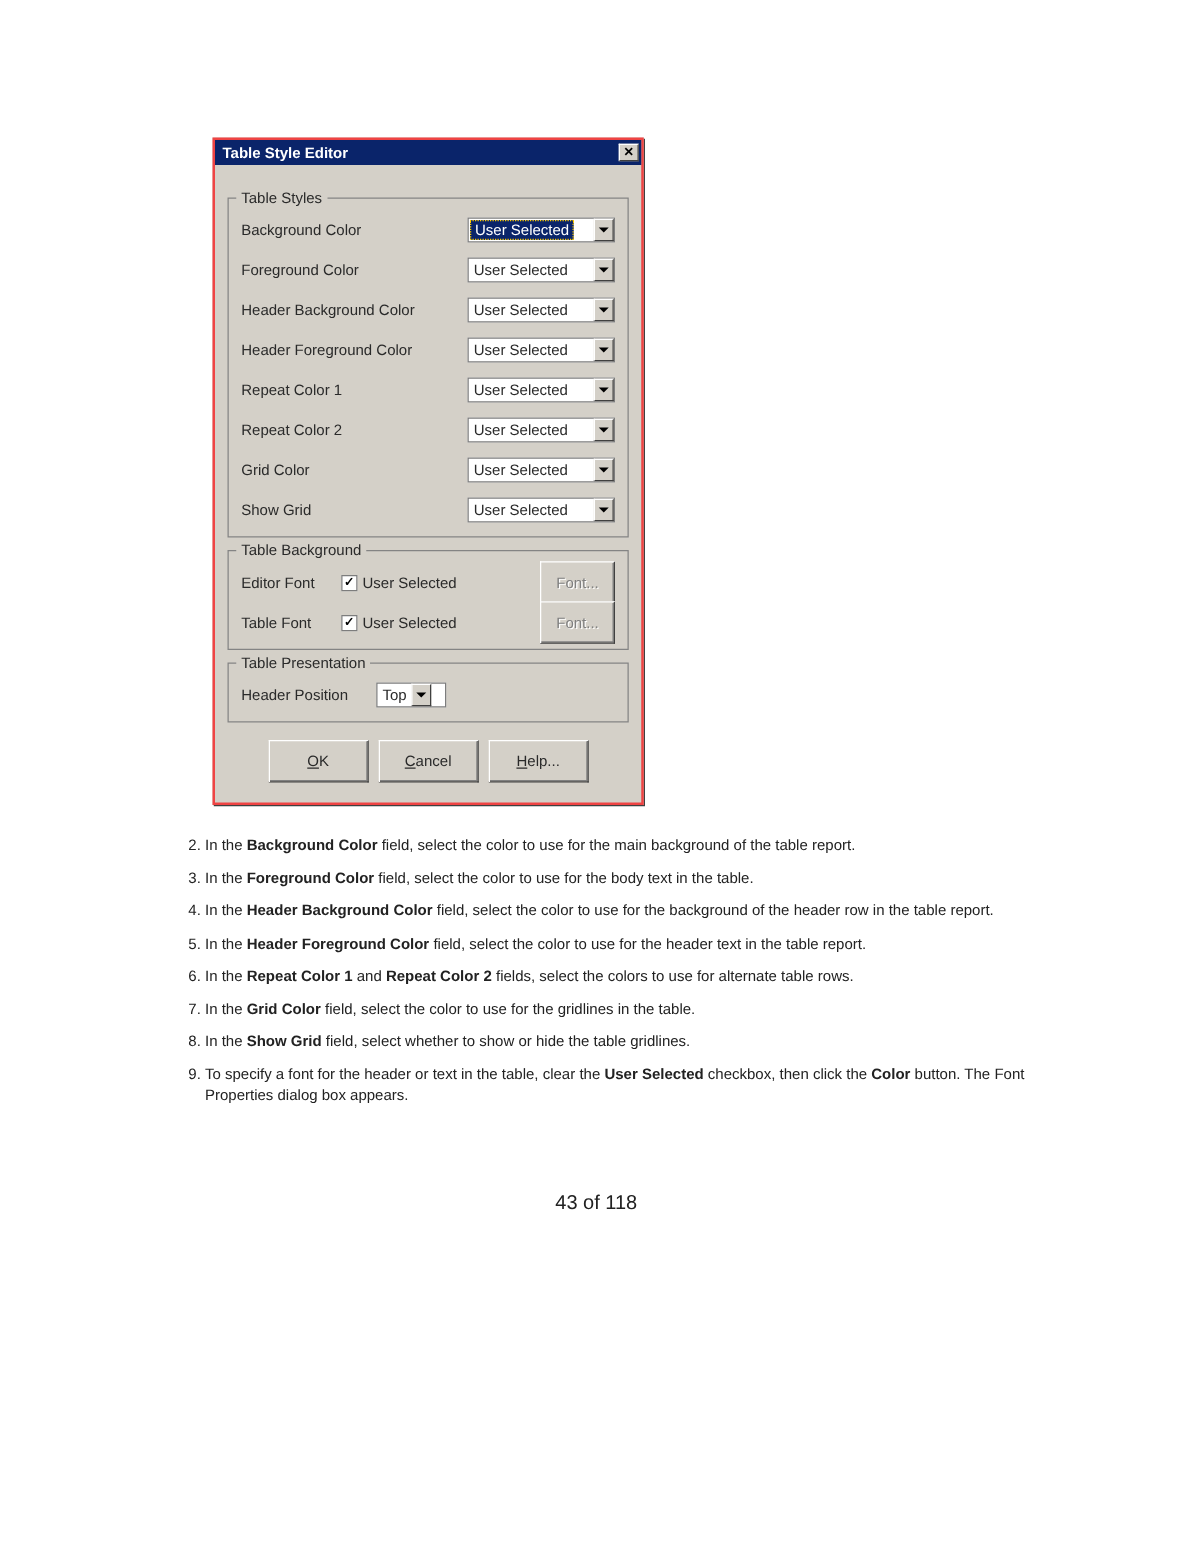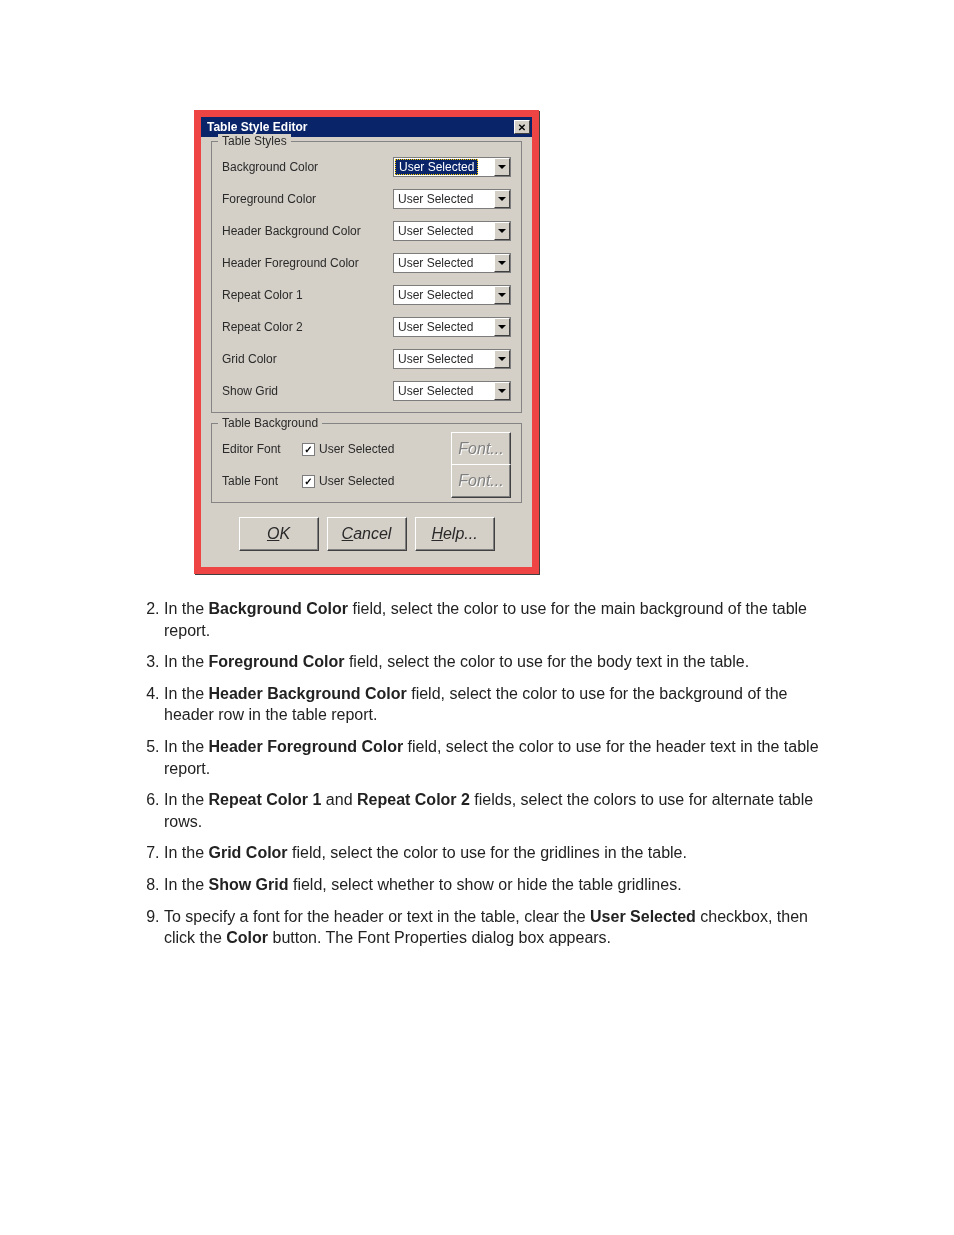--- a/index.html
+++ b/index.html
@@ -14,26 +14,25 @@
   }
   .page {
     padding: 110px 120px 60px 120px;
   }
   .dialog-wrapper {
     margin: 0 0 24px 50px;
   }
   .dialog {
     width: 345px;
     background: #d4d0c8;
-    border: 7px solid #ef4444;
+    border: 2px solid #ef4444;
     box-shadow: 1px 1px 0 #404040;
     font-family: Tahoma, Geneva, sans-serif;
     font-size: 12px;
     color: #2a2a2a;
-    margin-left: 24px;
   }
   .titlebar {
     display: flex;
     align-items: center;
     background: linear-gradient(to right, #0a246a, #0a246a);
     color: #fff;
     height: 20px;
     padding: 0 2px 0 6px;
     font-weight: bold;
     font-size: 12px;
@@ -43,21 +42,21 @@
     width: 16px; height: 14px;
     background: #d4d0c8;
     border: 1px solid #fff;
     border-right-color: #404040;
     border-bottom-color: #404040;
     color: #000;
     display: flex; align-items: center; justify-content: center;
     font-size: 10px; font-weight: bold;
     cursor: pointer;
   }
-  .dialog-body { padding: 4px 10px 8px 10px; }
+  .dialog-body { padding: 26px 10px 8px 10px; }
   .fieldset-border-fix {
     border: 1px solid #848484;
     position: relative;
     padding: 14px 10px 10px 10px;
     margin-bottom: 10px;
   }
   .legend {
     position: absolute;
     top: -8px;
     left: 6px;
@@ -140,23 +139,23 @@
   .chk-label { font-size: 12px; }
   .win-btn {
     background: #d4d0c8;
     border: 1px solid #fff;
     border-right-color: #404040;
     border-bottom-color: #404040;
     box-shadow: inset -1px -1px 0 #808080;
     height: 34px;
     padding: 0 10px;
     font-family: Tahoma, sans-serif;
-    font-size: 16px;
+    font-size: 12px;
     cursor: pointer;
-    display: flex; align-items: center; justify-content: center; font-style: italic;
+    display: flex; align-items: center; justify-content: center;
   }
   .win-btn.disabled { color: #808080; text-shadow: 1px 1px 0 #fff; cursor: default; }
   .font-btn { width: 60px; }
   .text-input {
     flex: 1;
     height: 20px;
     border: 1px solid #7d7d7d;
     box-shadow: inset 1px 1px 0 #404040;
     background: #fff;
     padding: 0 4px;
@@ -168,21 +167,21 @@
     gap: 8px;
     padding: 4px 0 8px 0;
     text-align: right;
   }
   .button-row .win-btn { width: 80px; }
   .underline-letter { text-decoration: underline; }
 
   
   .instructions {
     margin-top: 10px;
-    font-size: 16px;
+    font-size: 12px;
     line-height: 1.35;
   }
   .instructions ol {
     list-style: decimal;
     padding-left: 44px;
     margin: 0;
   }
   .instructions li {
     margin-bottom: 10px;
   }
@@ -311,20 +310,32 @@
               </div>
               <span class="chk-label">User Selected</span>
             </div>
             <div class="win-btn disabled font-btn">
               <span>Font...</span>
             </div>
           </div>
 
         </div>
 
+        <div class="fieldset-border-fix">
+          <div class="legend">Table Presentation</div>
+          <div class="fmt-row">
+            <div style="width:108px;font-size:12px;">Header Position</div>
+            <div class="combo" style="width:56px;">
+              <div class="combo-inner">Top</div>
+              <div class="combo-btn">
+                <div class="arrow-down"></div>
+              </div>
+            </div>
+          </div>
+        </div>
 
         <div class="button-row">
           <div class="win-btn">
               <span><span class="underline-letter">O</span>K</span>
             </div>
           <div class="win-btn">
               <span><span class="underline-letter">C</span>ancel</span>
             </div>
           <div class="win-btn">
               <span><span class="underline-letter">H</span>elp...</span>
@@ -340,13 +351,14 @@
         <li>In the <span class="b">Foreground Color</span> field, select the color to use for the body text in the table.</li>
         <li>In the <span class="b">Header Background Color</span> field, select the color to use for the background of the header row in the table report.</li>
         <li>In the <span class="b">Header Foreground Color</span> field, select the color to use for the header text in the table report.</li>
         <li>In the <span class="b">Repeat Color 1</span> and <span class="b">Repeat Color 2</span> fields, select the colors to use for alternate table rows.</li>
         <li>In the <span class="b">Grid Color</span> field, select the color to use for the gridlines in the table.</li>
         <li>In the <span class="b">Show Grid</span> field, select whether to show or hide the table gridlines.</li>
         <li>To specify a font for the header or text in the table, clear the <span class="b">User Selected</span> checkbox, then click the <span class="b">Color</span> button. The Font Properties dialog box appears.</li>
       </ol>
   </div>
 
+  <div class="footer">43 of 118</div>
 </div>
 
 </body></html>

